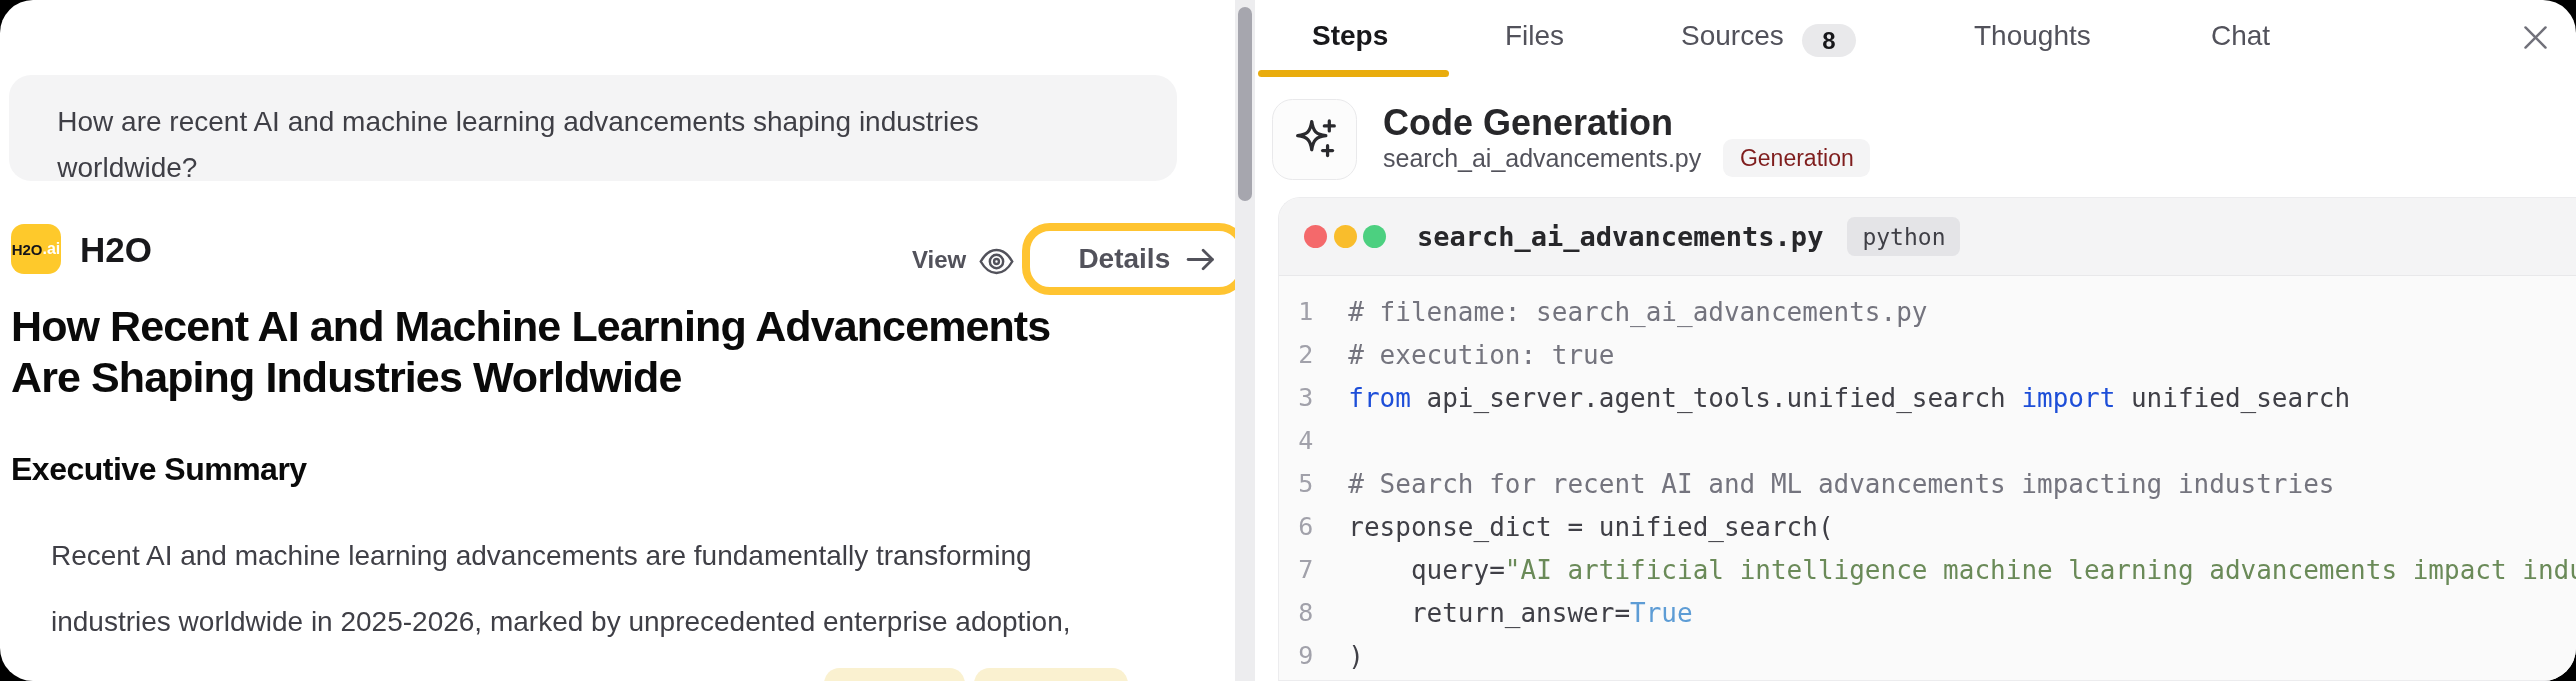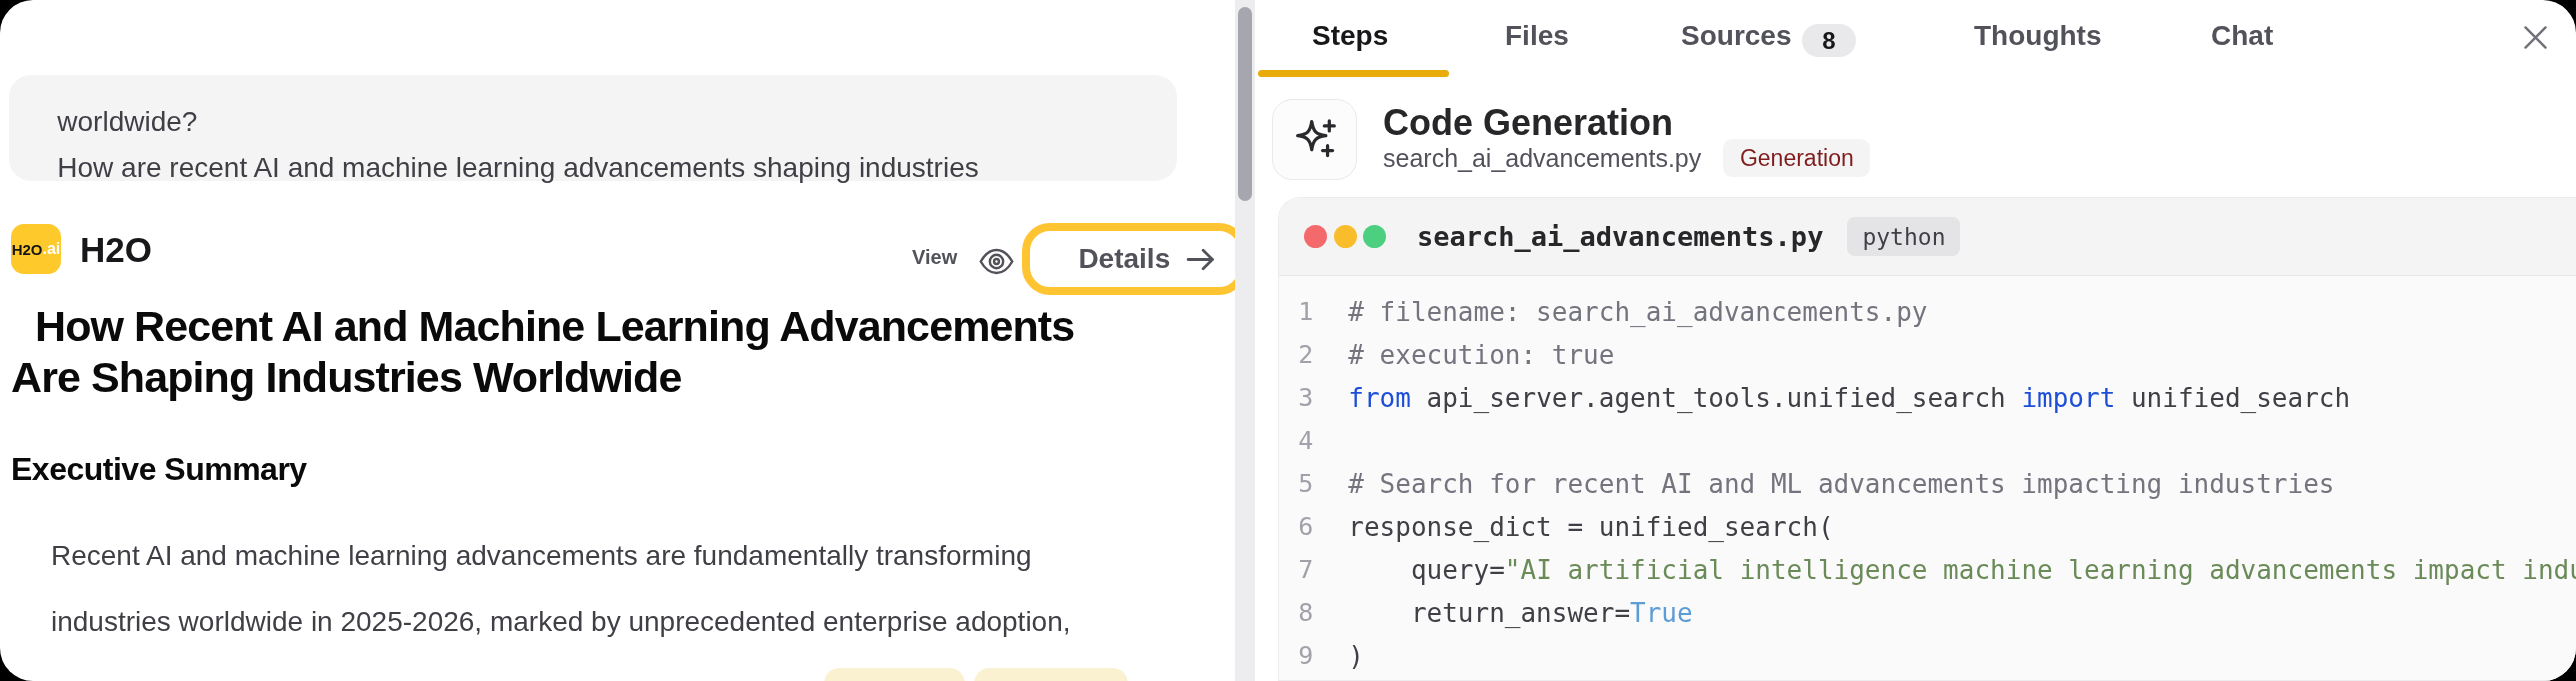--- a/index.html
+++ b/index.html
@@ -7,41 +7,41 @@
   .root{position:relative;width:2576px;height:681px;background:#000;font-family:"Liberation Sans",sans-serif;overflow:hidden;}
   .window{position:absolute;inset:0;background:#fff;border-radius:33px;overflow:hidden;}
 
   
   .question-bubble{position:absolute;left:9.3px;top:75px;width:1168px;height:106px;background:#F4F4F5;border-radius:22px;padding:24px 48px;}
   .question-bubble .q-text{font-size:28px;line-height:46px;color:#3F3F46;}
   .source-logo{position:absolute;left:11px;top:224px;width:50px;height:50px;border-radius:13px;background:#FEC92B;display:flex;align-items:center;justify-content:center;}
   .source-logo .lg-main{font-size:15px;font-weight:700;color:#15151a;letter-spacing:0;}
   .source-logo .lg-sub{font-size:16px;font-weight:700;color:#ffffff;}
   .source-name{position:absolute;left:80px;top:230px;font-size:35px;font-weight:700;color:#18181B;}
-  .view-label{position:absolute;left:912px;top:246px;font-size:20px;font-weight:600;color:#52525B;}
+  .view-label{position:absolute;left:912px;top:246px;font-size:24px;font-weight:600;color:#52525B;}
   .eye-wrap{position:absolute;left:977px;top:242px;width:39px;height:39px;}
   .details-ring{position:absolute;left:1022px;top:223px;height:72px;border:8.3px solid #FFC431;border-radius:28px;display:flex;align-items:center;gap:13px;padding:0 20.4px;background:#fff;}
   .details-label{font-size:28px;font-weight:700;color:#52525B;margin-left:28px;}
   .h-line{position:absolute;left:11px;font-weight:700;color:#0A0A0A;letter-spacing:-0.9px;font-size:43px;white-space:nowrap;}
-  .h1-l1{top:302px;margin-left:24px;}
+  .h1-l1{top:302px;}
   .h1-l2{top:353px;}
   .h2-exec{position:absolute;left:11px;top:451px;font-size:32px;font-weight:700;color:#0A0A0A;letter-spacing:-0.5px;}
   .body-line{position:absolute;left:11px;font-size:28px;color:#3F3F46;white-space:nowrap;margin-left:40px;}
   .b-l1{top:540px;}
   .b-l2{top:606px;}
   .cite-pill{position:absolute;top:668px;height:31px;border-radius:15.7px;background:#FAF1D0;}
   .cite-1{left:824px;width:141px;}
   .cite-2{left:974px;width:154px;}
 
   
   .scroll-track{position:absolute;left:1235px;top:0;width:20.4px;height:681px;background:#EDEDEF;}
   .scroll-thumb{position:absolute;left:2.8px;top:6.5px;width:14px;height:194px;border-radius:7.4px;background:#A6A6AE;}
 
   
-  .tab{position:absolute;top:20.4px;font-size:28px;color:#52525B;font-weight:700;white-space:nowrap;}
+  .tab{position:absolute;top:20.4px;font-size:28px;color:#52525B;font-weight:400;white-space:nowrap;}
   .tab.active{color:#18181B;font-weight:700;}
   .tab-steps{left:1312px;}
   .tab-files{left:1505px;}
   .tab-sources{left:1681px;}
   .tab-thoughts{left:1974px;}
   .tab-chat{left:2211px;}
   .tab-underline{position:absolute;left:1258px;top:70px;width:191px;height:6.5px;border-radius:3.7px;background:#E9AC0D;}
   .sources-badge{position:absolute;left:1802px;top:24px;width:54px;height:33px;border-radius:16.7px;background:#E9E9EB;display:flex;align-items:center;justify-content:center;font-size:24px;font-weight:600;color:#18181B;}
   .close-btn{position:absolute;left:2515px;top:16.7px;width:41px;height:41px;display:flex;align-items:center;justify-content:center;cursor:pointer;}
 
@@ -75,22 +75,22 @@
 </style>
 </head>
 <body>
 
 <div class="root">
   <div class="window">
 
     <div>
 
       <div class="question-bubble">
+        <div class="q-text">How are recent AI and machine learning advancements shaping industries</div>
         <div class="q-text">worldwide?</div>
-        <div class="q-text">How are recent AI and machine learning advancements shaping industries</div>
       </div>
 
       <div class="source-logo">
         <span class="lg-main">H2O</span>
           <span class="lg-sub">.ai</span>
       </div>
       <div class="source-name">H2O</div>
 
       <div class="view-label">View</div>
       <div class="eye-wrap">

